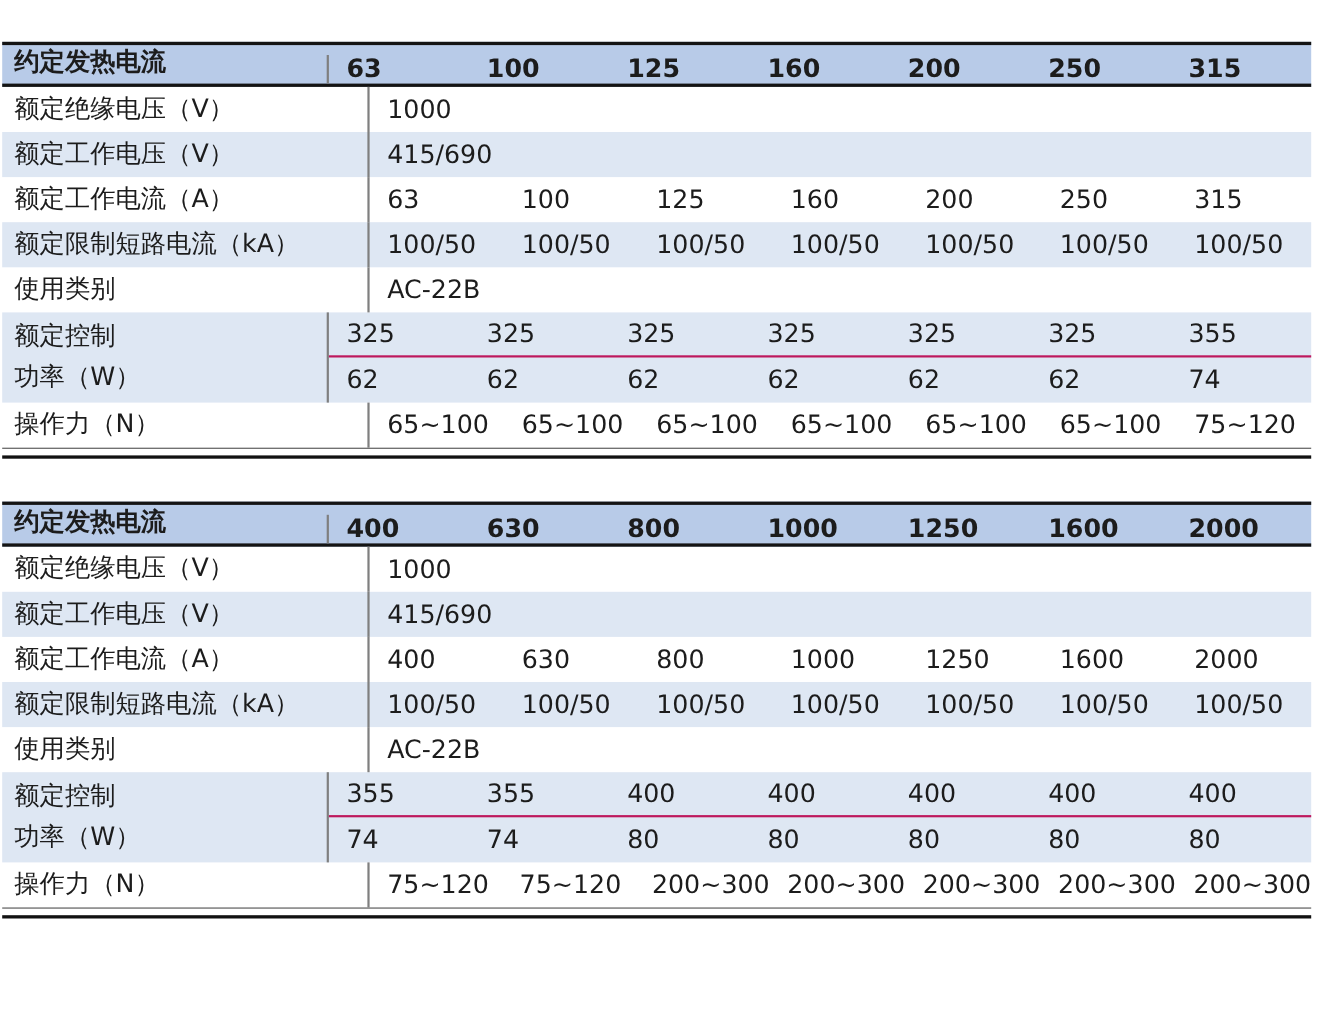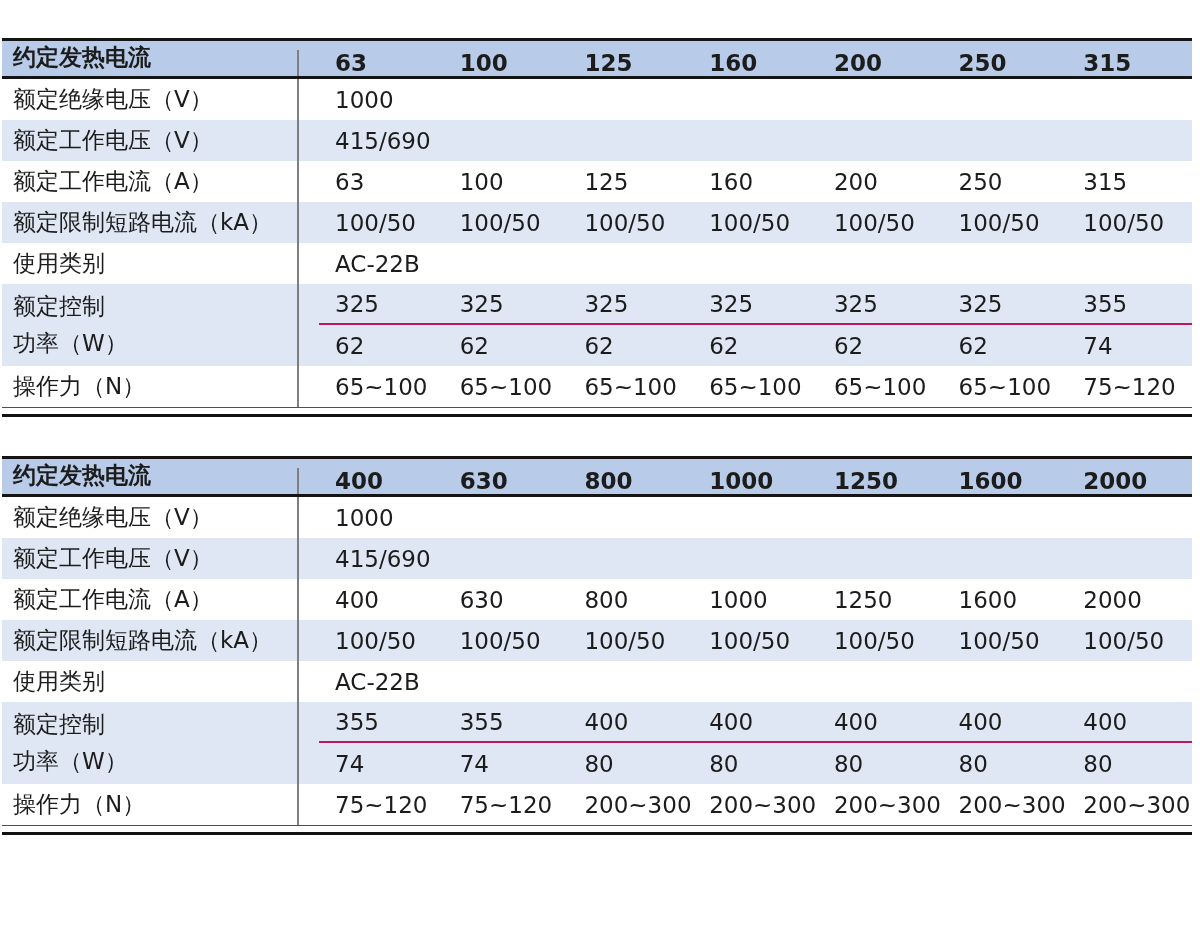--- a/index.html
+++ b/index.html
@@ -17,32 +17,32 @@
   .spec-table { width:1190px; margin-top:30px; }
   .spec-table + .spec-table { margin-top:39px; }
 
   .row { display:flex; width:100%; }
   .hdr-row {
     background:var(--hdr-bg);
     border-top:3px solid var(--bdr-dark);
     border-bottom:3px solid var(--bdr-dark);
     height:41px; font-weight:bold;align-items:flex-end;
   }
-  .body-row { height:41px; }
+  .body-row { height:41px;gap:37px; }
   .dual-row { height:82px; }
   .shaded { background:var(--alt-bg); }
 
   .label-cell {
     flex:0 0 295px; width:295px;
     display:flex; flex-direction:column; justify-content:center;
     padding-left:11px; font-size:23px; line-height:1.6;
   }
   .data-area {
     flex:1; border-left:2px solid var(--div-gray);
-    display:flex; flex-direction:column; justify-content:stretch;padding-left:20px;
+    display:flex; flex-direction:column; justify-content:stretch;
   }
   .cells { flex:1; display:flex; align-items:center; }
   .cell { flex:1; padding-left:16px; font-size:23px; white-space:nowrap; }
   .span-cell { flex:1; padding-left:16px; font-size:23px; white-space:nowrap; }
 
   .sub-row { height:41px; display:flex; align-items:center; }
   .sub-row.first { border-bottom:2px solid #be185d; }
 
   .bottom-rule {
     border-top:1px solid #4f4f4f;

